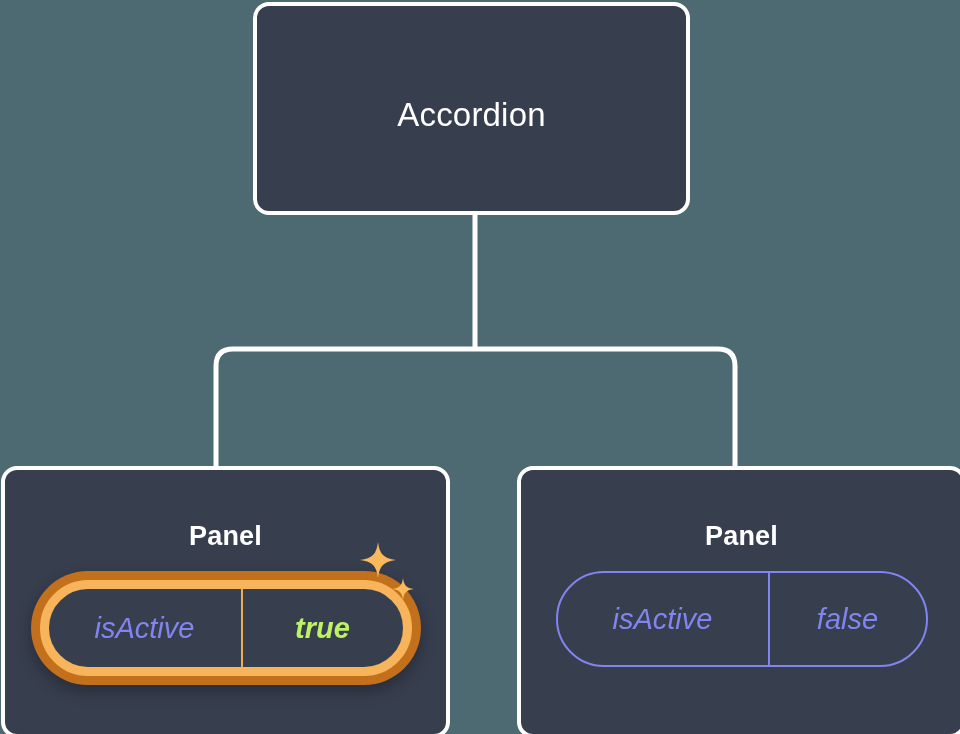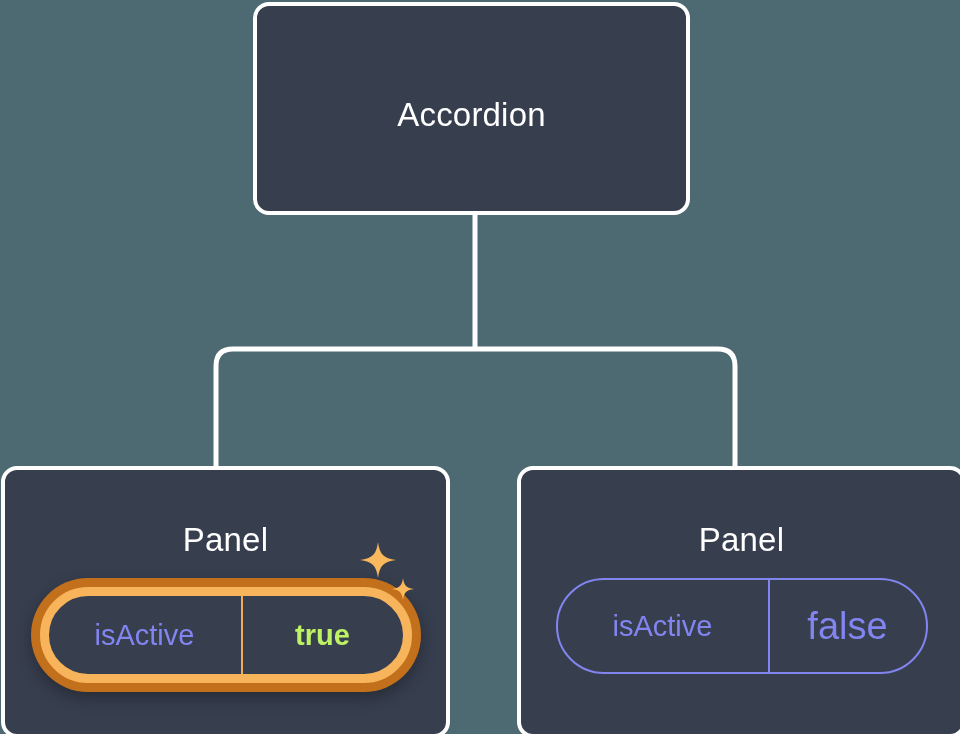--- a/index.html
+++ b/index.html
@@ -63,33 +63,35 @@
   
   .panel-node {
     top: 466px;
     width: 449px;
     height: 272px;
   }
   #node-panel-left  { left: 1px; }
   #node-panel-right { left: 517px; }
 
   .panel-node .node-title {
-    font-size: 33px;
+    font-size: 27px;
     line-height: 1;
     margin-top: 53px;
+    font-weight: bold;
   }
 
   
   .pill-wrap {
     position: absolute;
     left: 0;
     right: 0;
-    top: 108px;
+    top: 101px;
     display: flex;
     justify-content: center;
+    font-style: italic;
   }
 
   .pill {
     box-sizing: border-box;
     display: flex;
     align-items: stretch;
     border-radius: 999px;
     height: 96px;
   }
 
@@ -108,21 +110,21 @@
   }
   .pill.inactive .pill-key {
     width: 212px;
     font-size: 29px;
     color: #8285f0;
     font-weight: 400;
     border-right: 2px solid #8285f0;
   }
   .pill.inactive .pill-val {
     flex: 1;
-    font-size: 38px;
+    font-size: 29px;
     color: #8285f0;
     font-weight: 400;
   }
 
   
   .pill-active-outer {
     position: relative;
     padding: 9px;
     border-radius: 999px;
     background: #c2701c;

